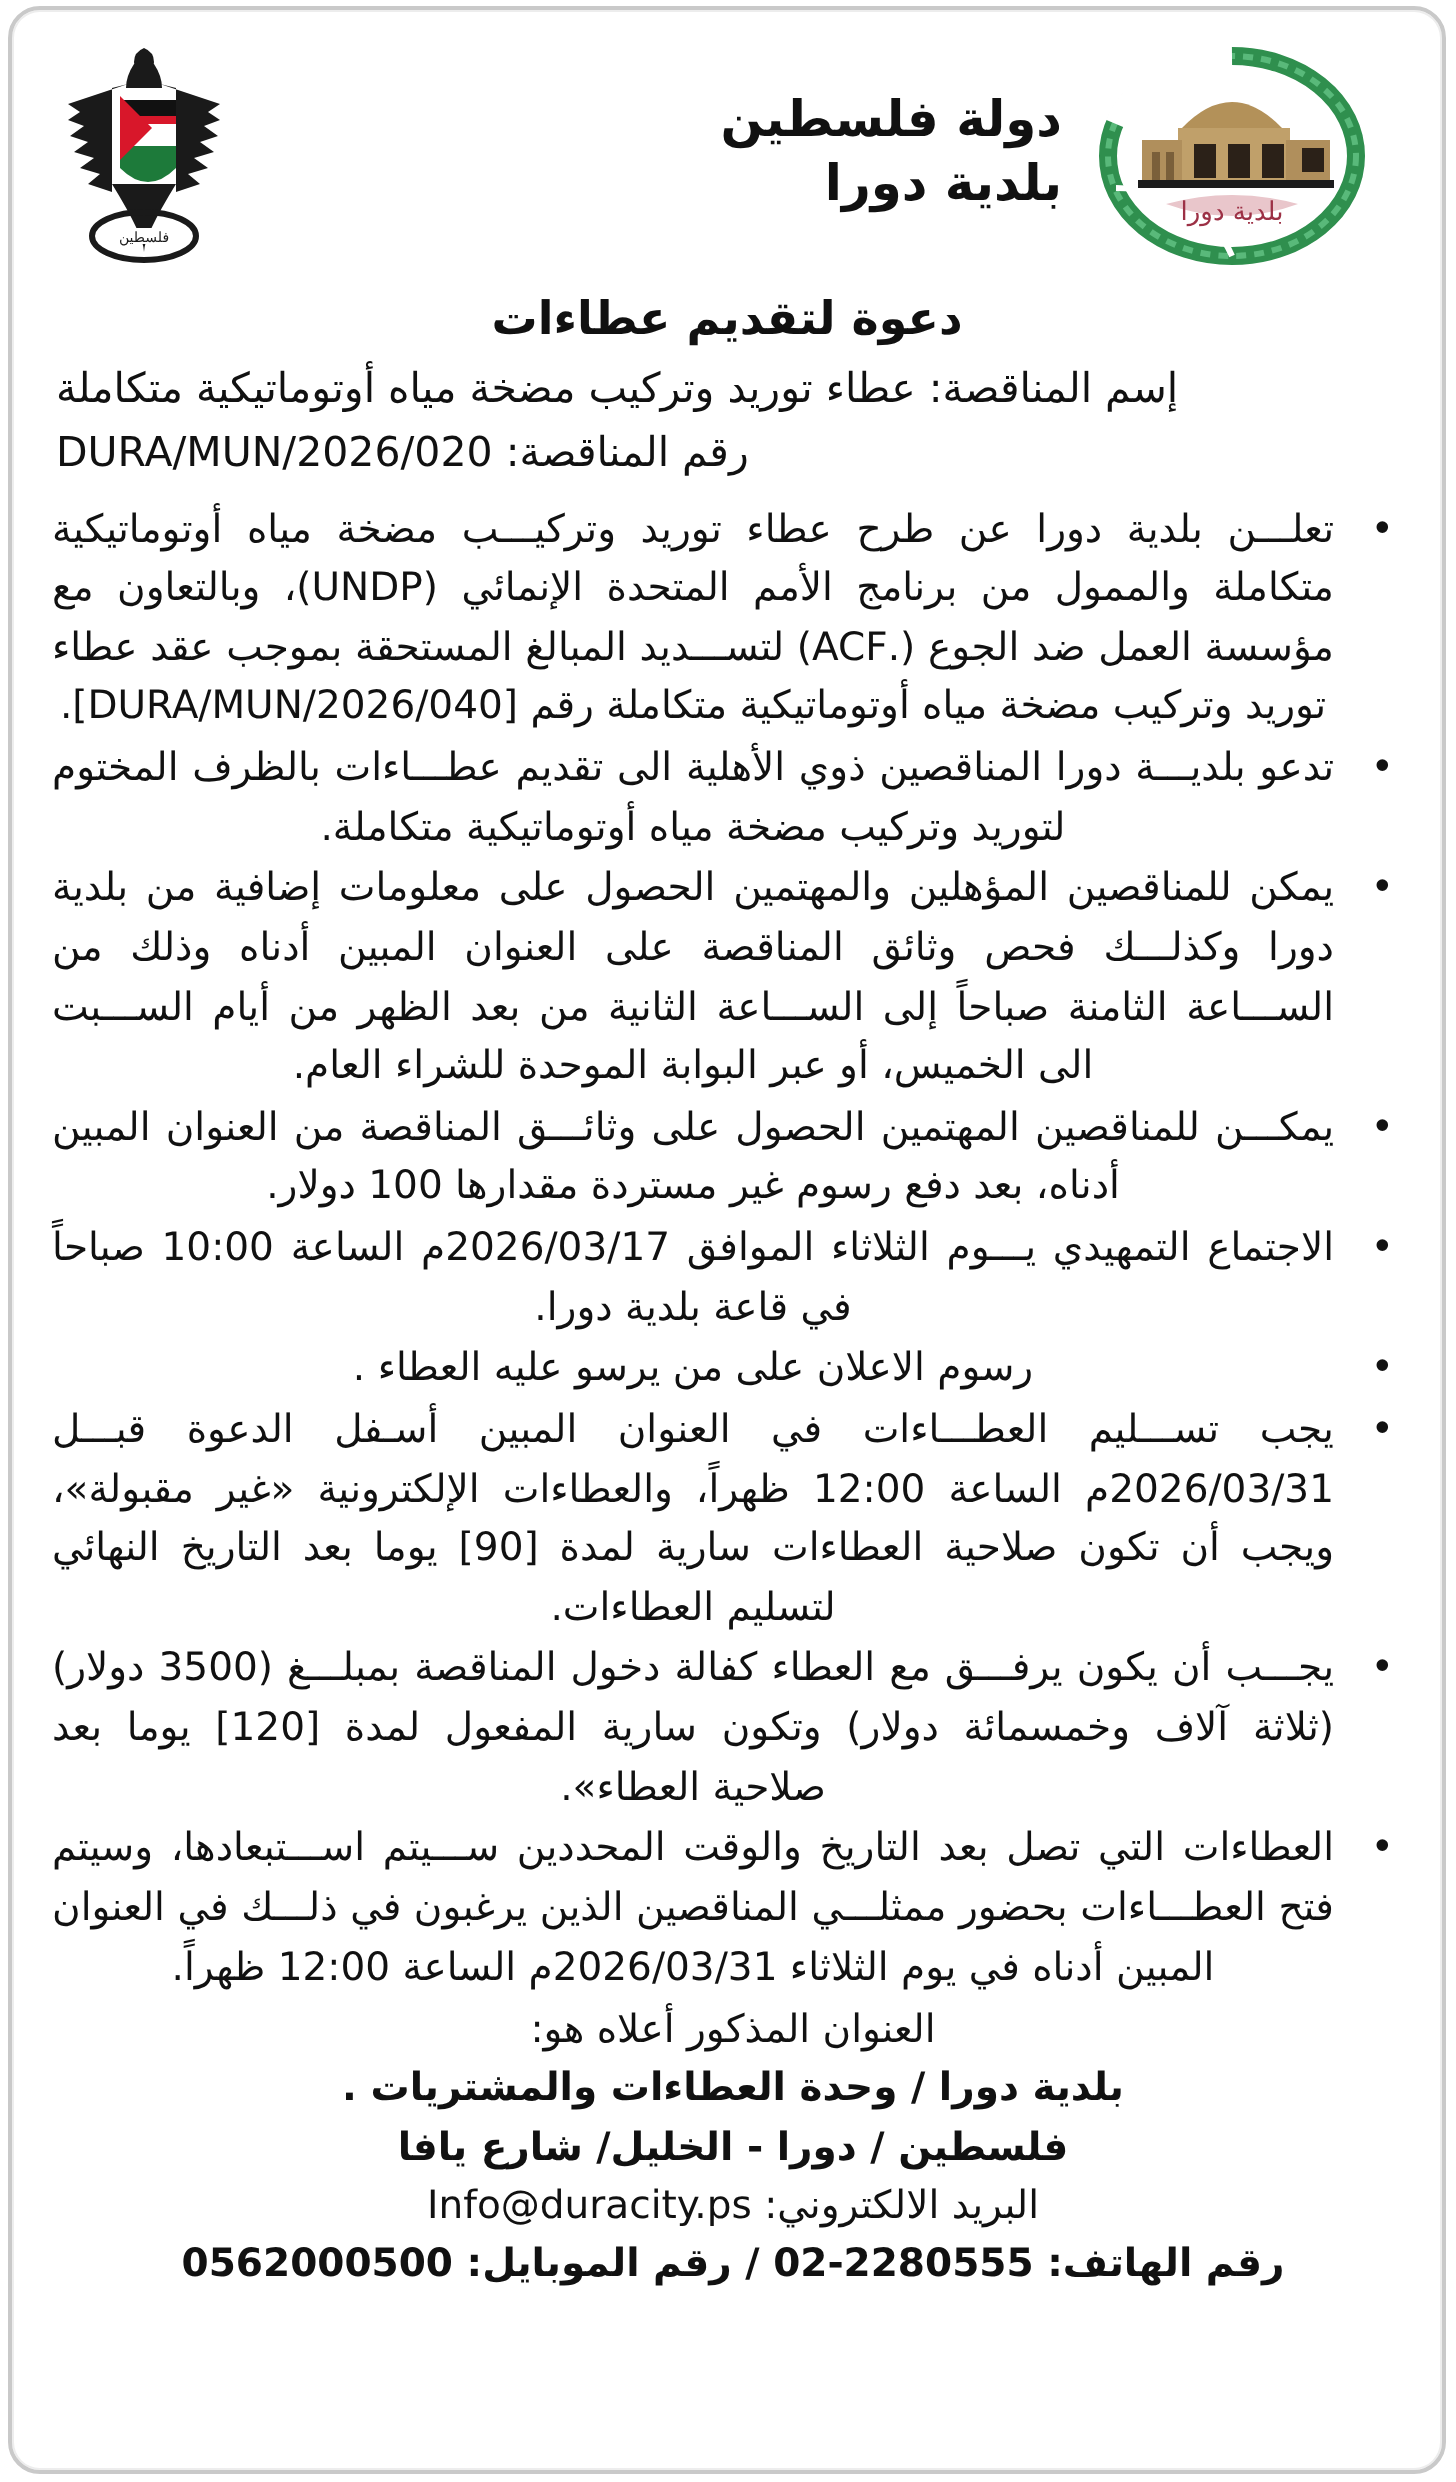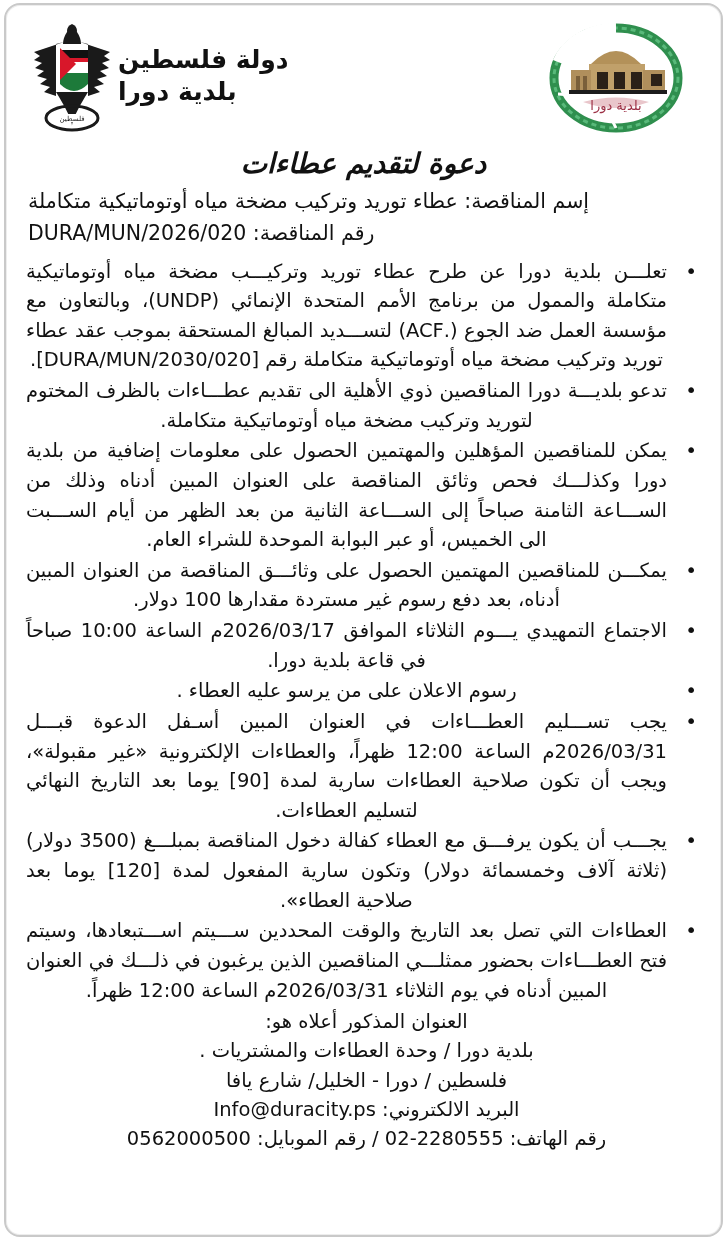--- a/index.html
+++ b/index.html
@@ -42,44 +42,43 @@
   .header {
     display: flex;
     align-items: center;
     justify-content: space-between;
     height: 128px;
     padding: 0 4px;
     box-sizing: border-box;
   }
   .header-titles {
     flex: 1;
-    text-align: left;
+    text-align: right;
     line-height: 1.28;
     padding-bottom: 2px;
   }
   .header-titles div {
     font-weight: bold;
     font-size: 25px;
     color: #111111;
     letter-spacing: 0px;
   }
   .logo-muni, .logo-eagle {
     flex: 0 0 auto;
   }
   .logo-muni { width: 170px; height: 118px; }
   .logo-eagle { width: 92px; height: 118px; }
 
   
   .notice-title {
     text-align: center;
-    font-size: 28px;
+    font-size: 23px;
     font-weight: bold;
     color: #111111;
     margin: 6px 0 6px 0;
-    font-style: italic;
   }
   .tender-line {
     text-align: left;
     font-size: 20.5px;
     color: #111111;
     line-height: 1.5;
     margin: 0;
     padding: 0 6px;
   }
   .tender-line.num {
@@ -122,21 +121,21 @@
     margin-top: 2px;
     padding-left: 6px;
     text-align: center;
   }
   .addr-block div {
     font-size: 19.5px;
     line-height: 1.5;
     color: #111111;
   }
   .addr-block div.bold {
-    font-weight: normal;
+    font-weight: bold;
   }
 </style>
 </head>
 <body>
 
 <div id="page">
   <div class="frame">
     <div class="inner">
 
       <div class="header">
@@ -196,21 +195,21 @@
       <div class="notice-title">دعوة لتقديم عطاءات</div>
 
       <div class="tender-line">إسم المناقصة: عطاء توريد وتركيب مضخة مياه أوتوماتيكية متكاملة</div>
 
       <div class="tender-line num">
         <span>رقم المناقصة:</span>
         <span class="ltr">DURA/MUN/2026/020</span>
       </div>
 
       <ul class="clauses">
-        <li>تعلـــن بلدية دورا عن طرح عطاء توريد وتركيـــب مضخة مياه أوتوماتيكية متكاملة والممول من برنامج الأمم المتحدة الإنمائي (UNDP)، وبالتعاون مع مؤسسة العمل ضد الجوع (.ACF) لتســـديد المبالغ المستحقة  بموجب عقد عطاء توريد وتركيب مضخة مياه أوتوماتيكية متكاملة رقم [DURA/MUN/2030/020].</li>
+        <li>تعلـــن بلدية دورا عن طرح عطاء توريد وتركيـــب مضخة مياه أوتوماتيكية متكاملة والممول من برنامج الأمم المتحدة الإنمائي (UNDP)، وبالتعاون مع مؤسسة العمل ضد الجوع (.ACF) لتســـديد المبالغ المستحقة  بموجب عقد عطاء توريد وتركيب مضخة مياه أوتوماتيكية متكاملة رقم [DURA/MUN/2026/040].</li>
         <li>تدعو بلديـــة دورا المناقصين ذوي الأهلية الى تقديم عطـــاءات بالظرف المختوم لتوريد وتركيب مضخة مياه أوتوماتيكية متكاملة.</li>
         <li>يمكن للمناقصين المؤهلين والمهتمين الحصول على معلومات إضافية من بلدية دورا وكذلـــك فحص وثائق المناقصة على العنوان المبين أدناه وذلك من الســـاعة الثامنة صباحاً إلى الســـاعة الثانية من بعد الظهر من أيام الســـبت الى الخميس، أو عبر البوابة الموحدة للشراء العام.</li>
         <li>يمكـــن للمناقصين المهتمين الحصول على وثائـــق المناقصة من العنوان المبين أدناه، بعد دفع رسوم غير مستردة مقدارها   100 دولار.</li>
         <li>الاجتماع التمهيدي يـــوم الثلاثاء  الموافق 2026/03/17م الساعة 10:00 صباحاً في قاعة بلدية دورا.</li>
         <li>رسوم الاعلان على من يرسو عليه العطاء .</li>
         <li>يجب تســـليم العطـــاءات في العنوان المبين أسـفل الدعوة قبـــل 2026/03/31م الساعة 12:00 ظهراً، والعطاءات الإلكترونية «غير مقبولة»، ويجب أن تكون صلاحية العطاءات سارية لمدة [90] يوما بعد التاريخ النهائي لتسليم العطاءات.</li>
         <li>يجـــب أن يكون يرفـــق مع العطاء كفالة دخول المناقصة بمبلـــغ (3500  دولار)(ثلاثة آلاف وخمسمائة دولار) وتكون سارية المفعول لمدة [120] يوما بعد صلاحية العطاء».</li>
         <li>العطاءات التي تصل بعد التاريخ والوقت المحددين ســـيتم اســـتبعادها، وسيتم فتح العطـــاءات بحضور ممثلـــي المناقصين الذين يرغبون في ذلـــك في العنوان المبين أدناه في يوم الثلاثاء 2026/03/31م الساعة 12:00 ظهراً.</li>
       </ul>
 

